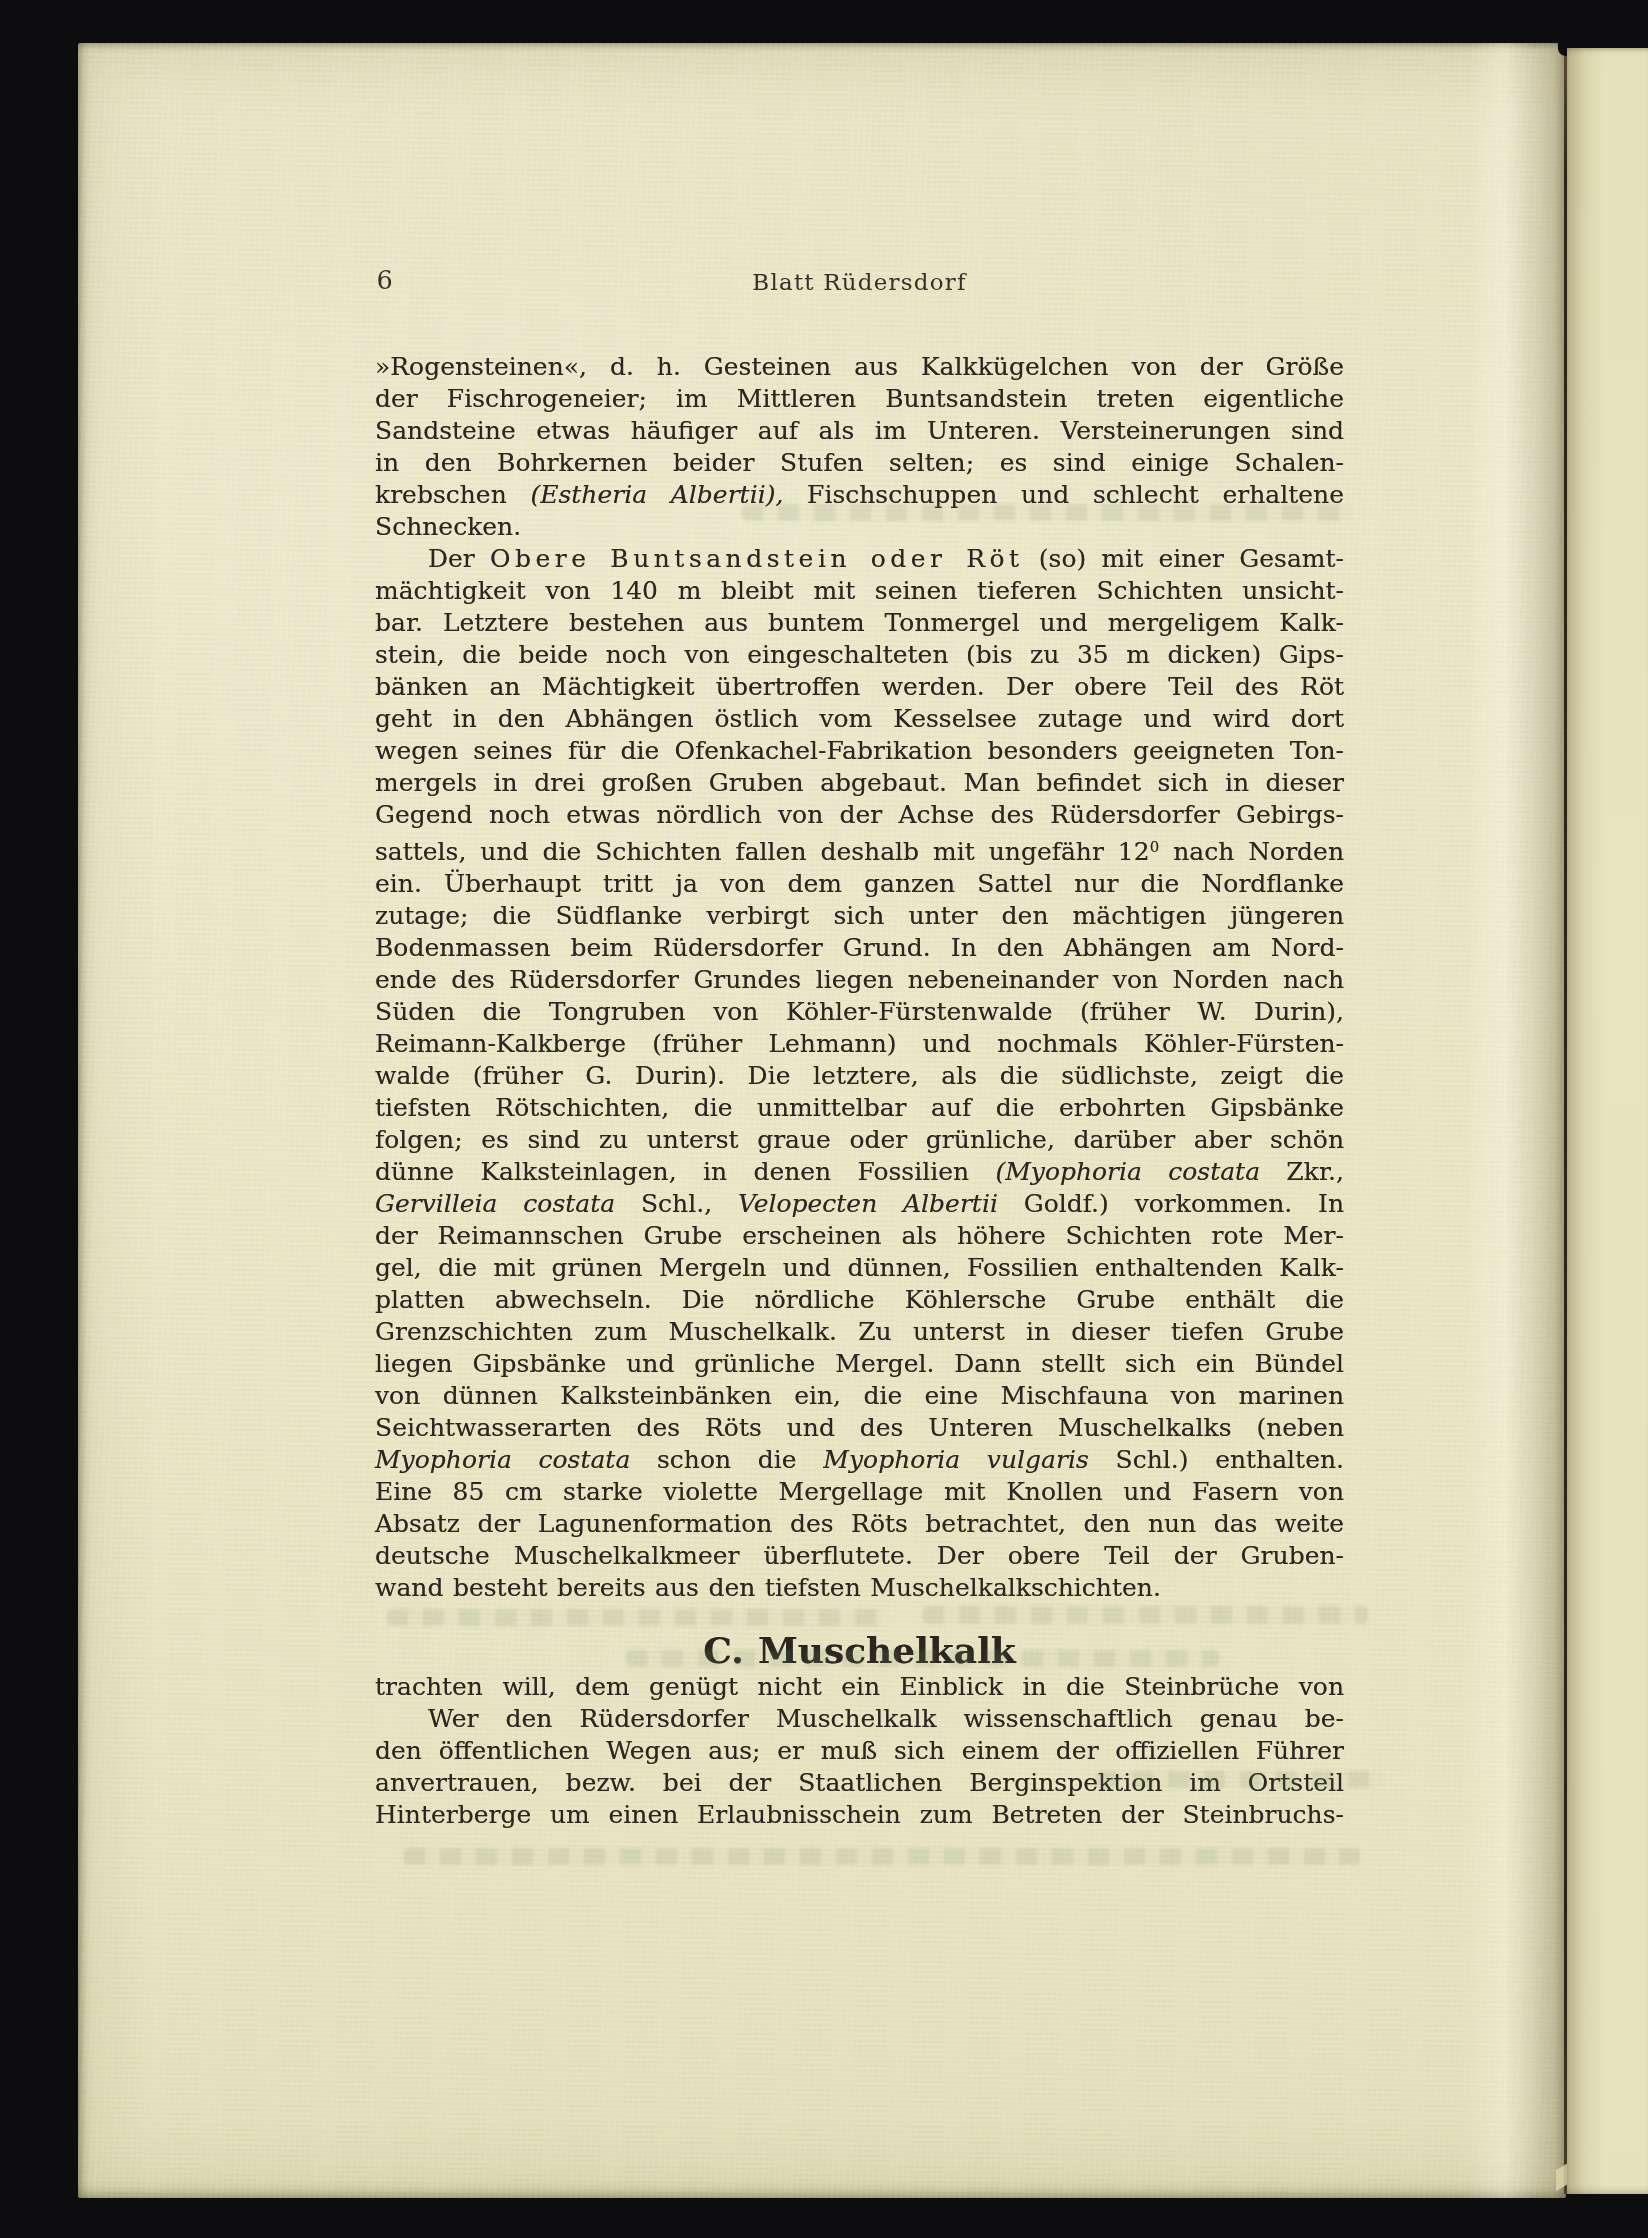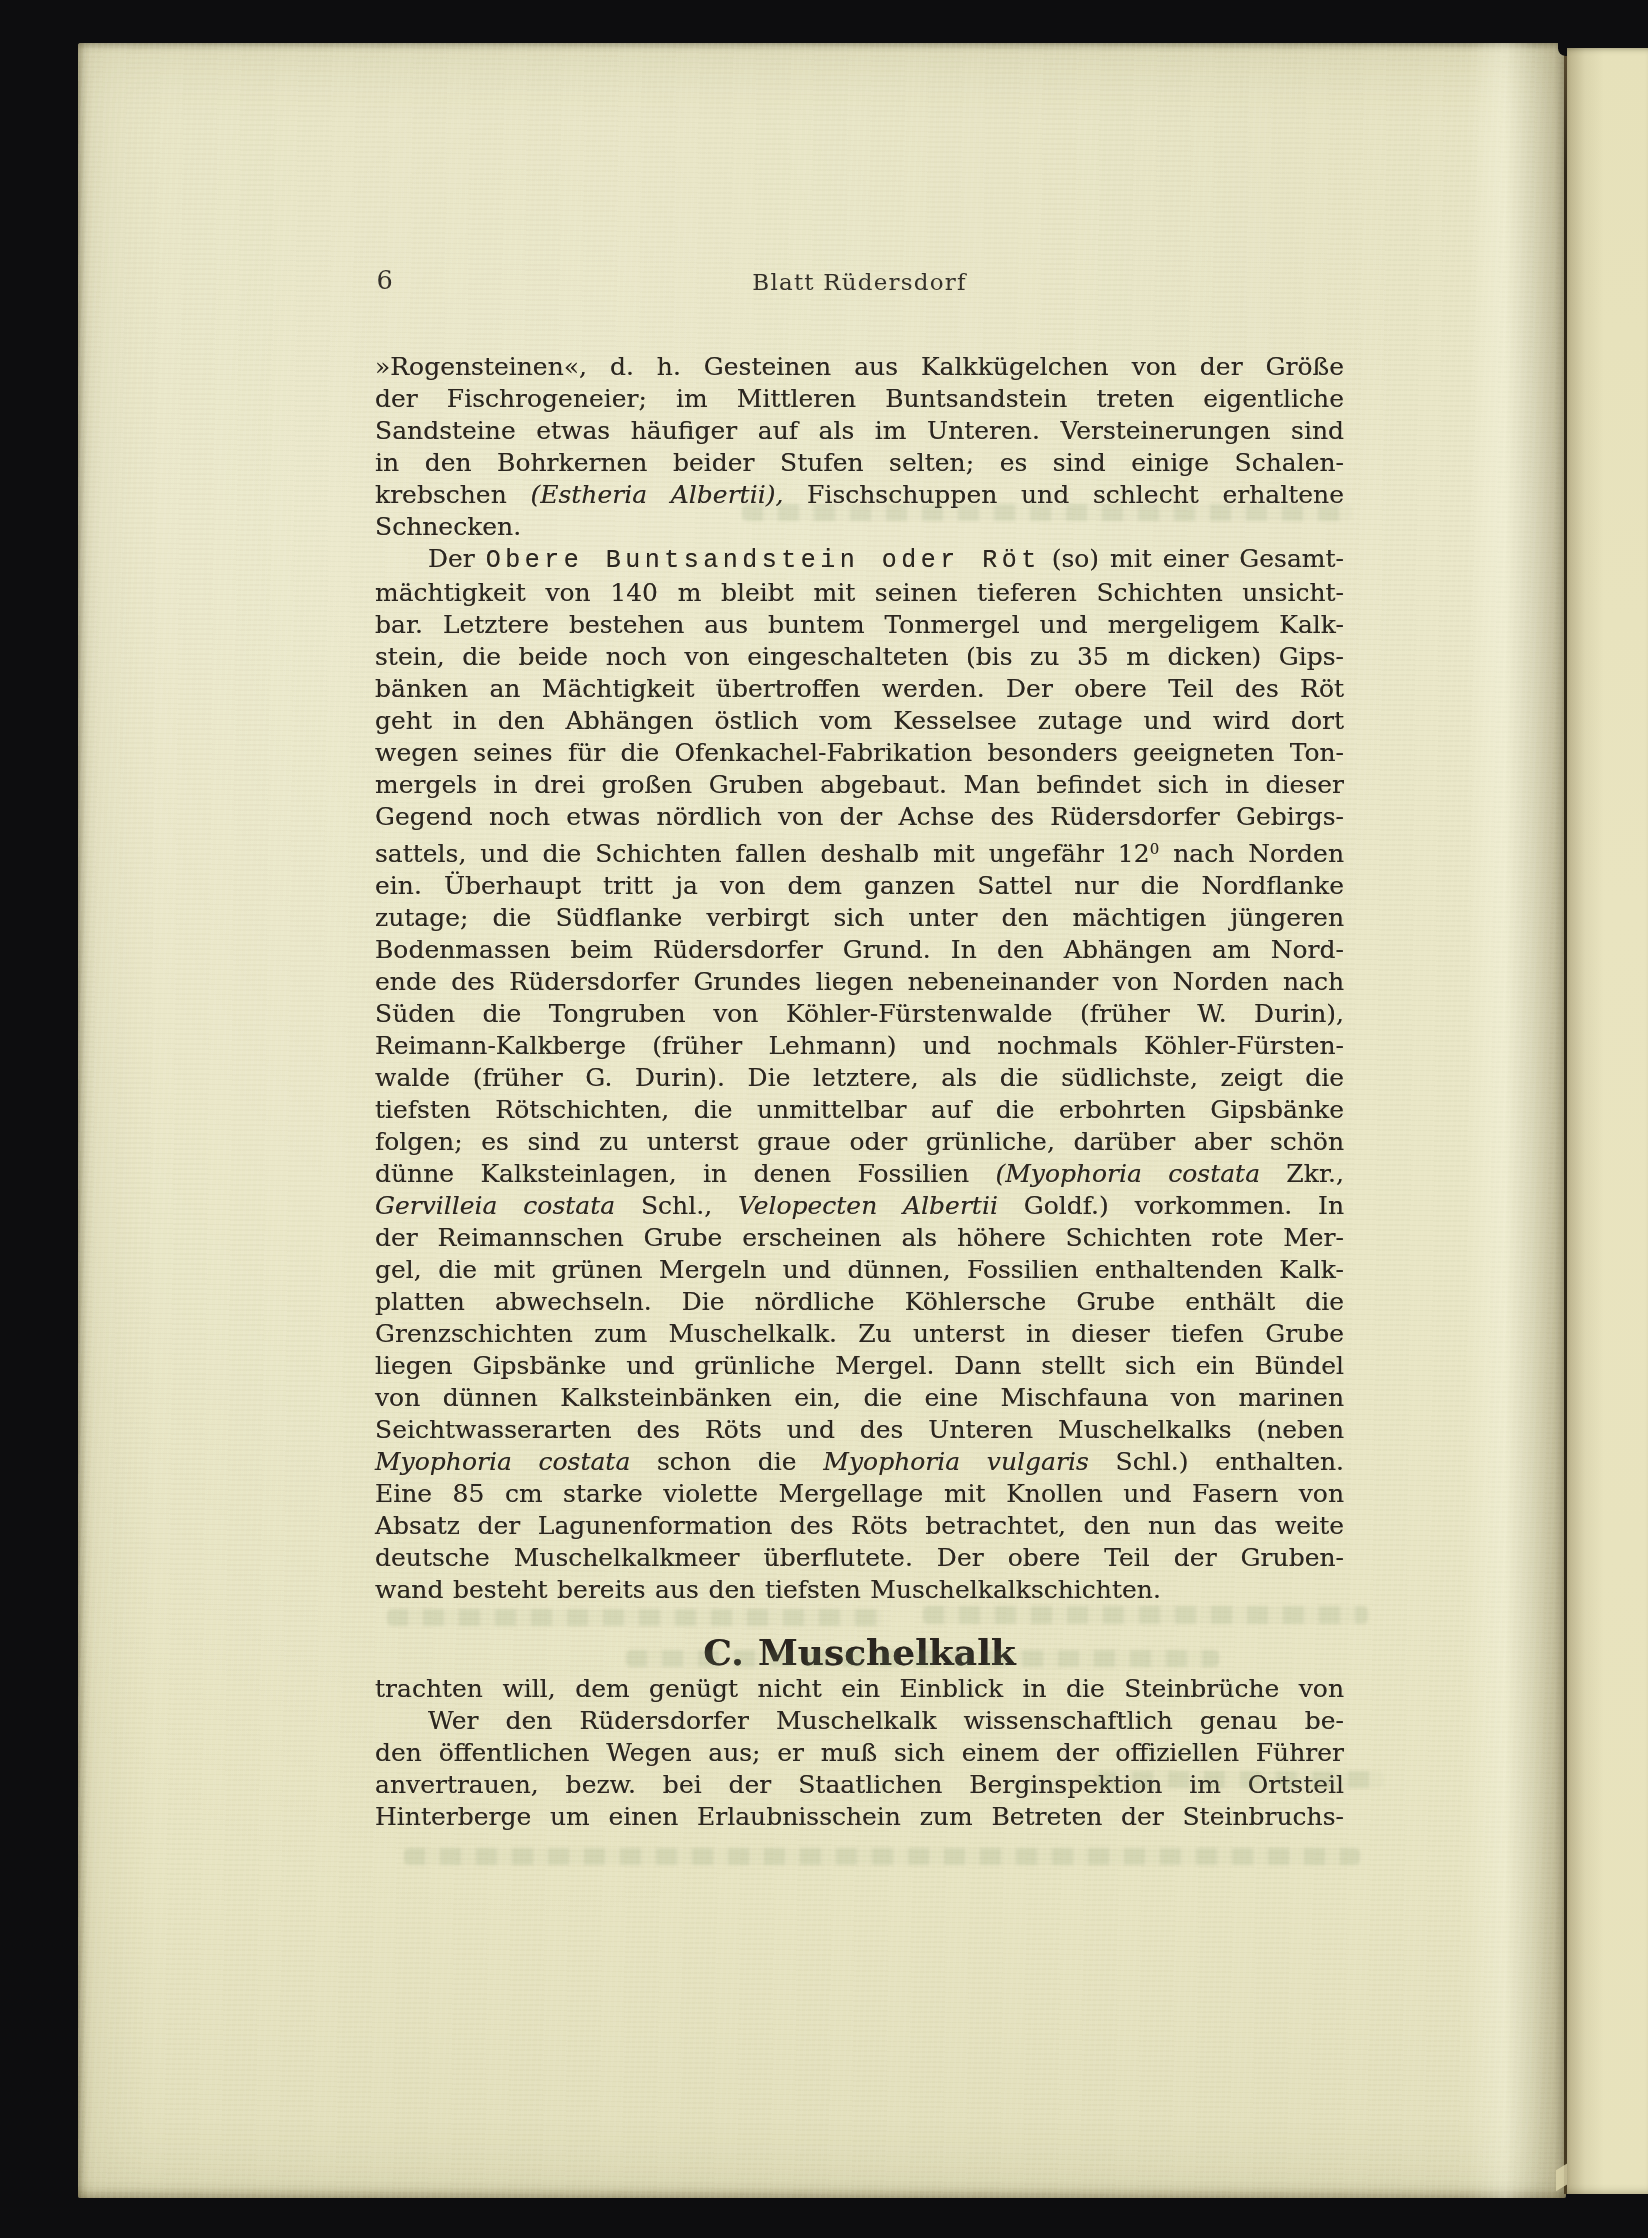--- a/index.html
+++ b/index.html
@@ -74,21 +74,21 @@
     position:absolute; left:297px; top:292px; width:969px;
     font-size:25px; line-height:32px; color:#2b2620;
     word-spacing:1.6px;
     text-shadow:0 0 0.6px rgba(45,35,25,.55);
     margin-top:16px;
   }
   .line { text-align:justify; text-align-last:justify; }
   .line.ind { text-indent:53px; }
   .line.flush { text-align-last:left; }
   .seg-i { font-style:italic; }
-  .seg-sp { letter-spacing:.18em;font-family:Liberation Mono, monospace; }
+  .seg-sp { letter-spacing:.18em; }
   .seg-sup { font-size:.6em; vertical-align:.5em; letter-spacing:0; }
   .heading {
     margin-top:29px; margin-bottom:3.3px; height:35px; line-height:35px;
     text-align:center; text-align-last:center; font-weight:bold; font-size:36px;
     color:#2a251f;
   }
 
   
   .smudge {
     position:absolute; height:16.5px; pointer-events:none;

